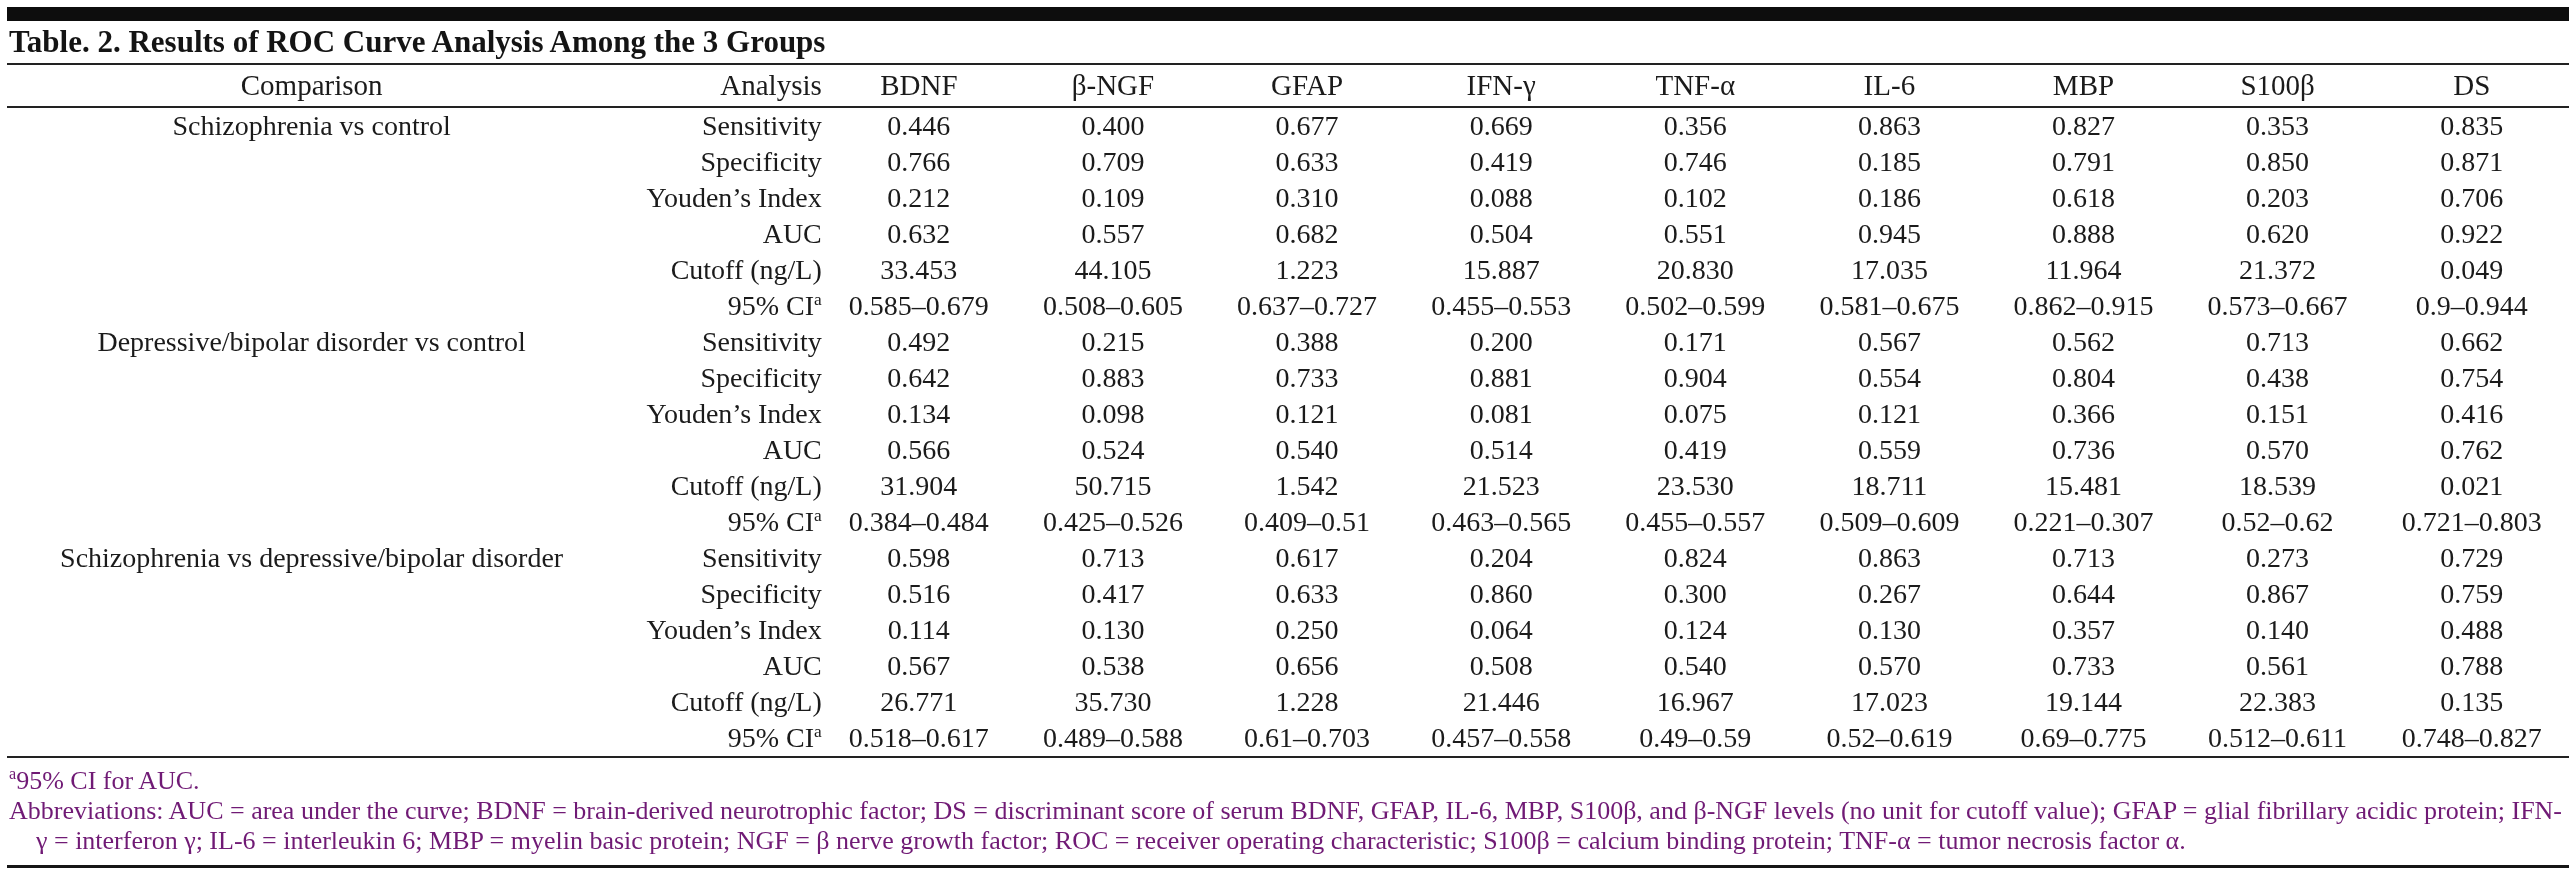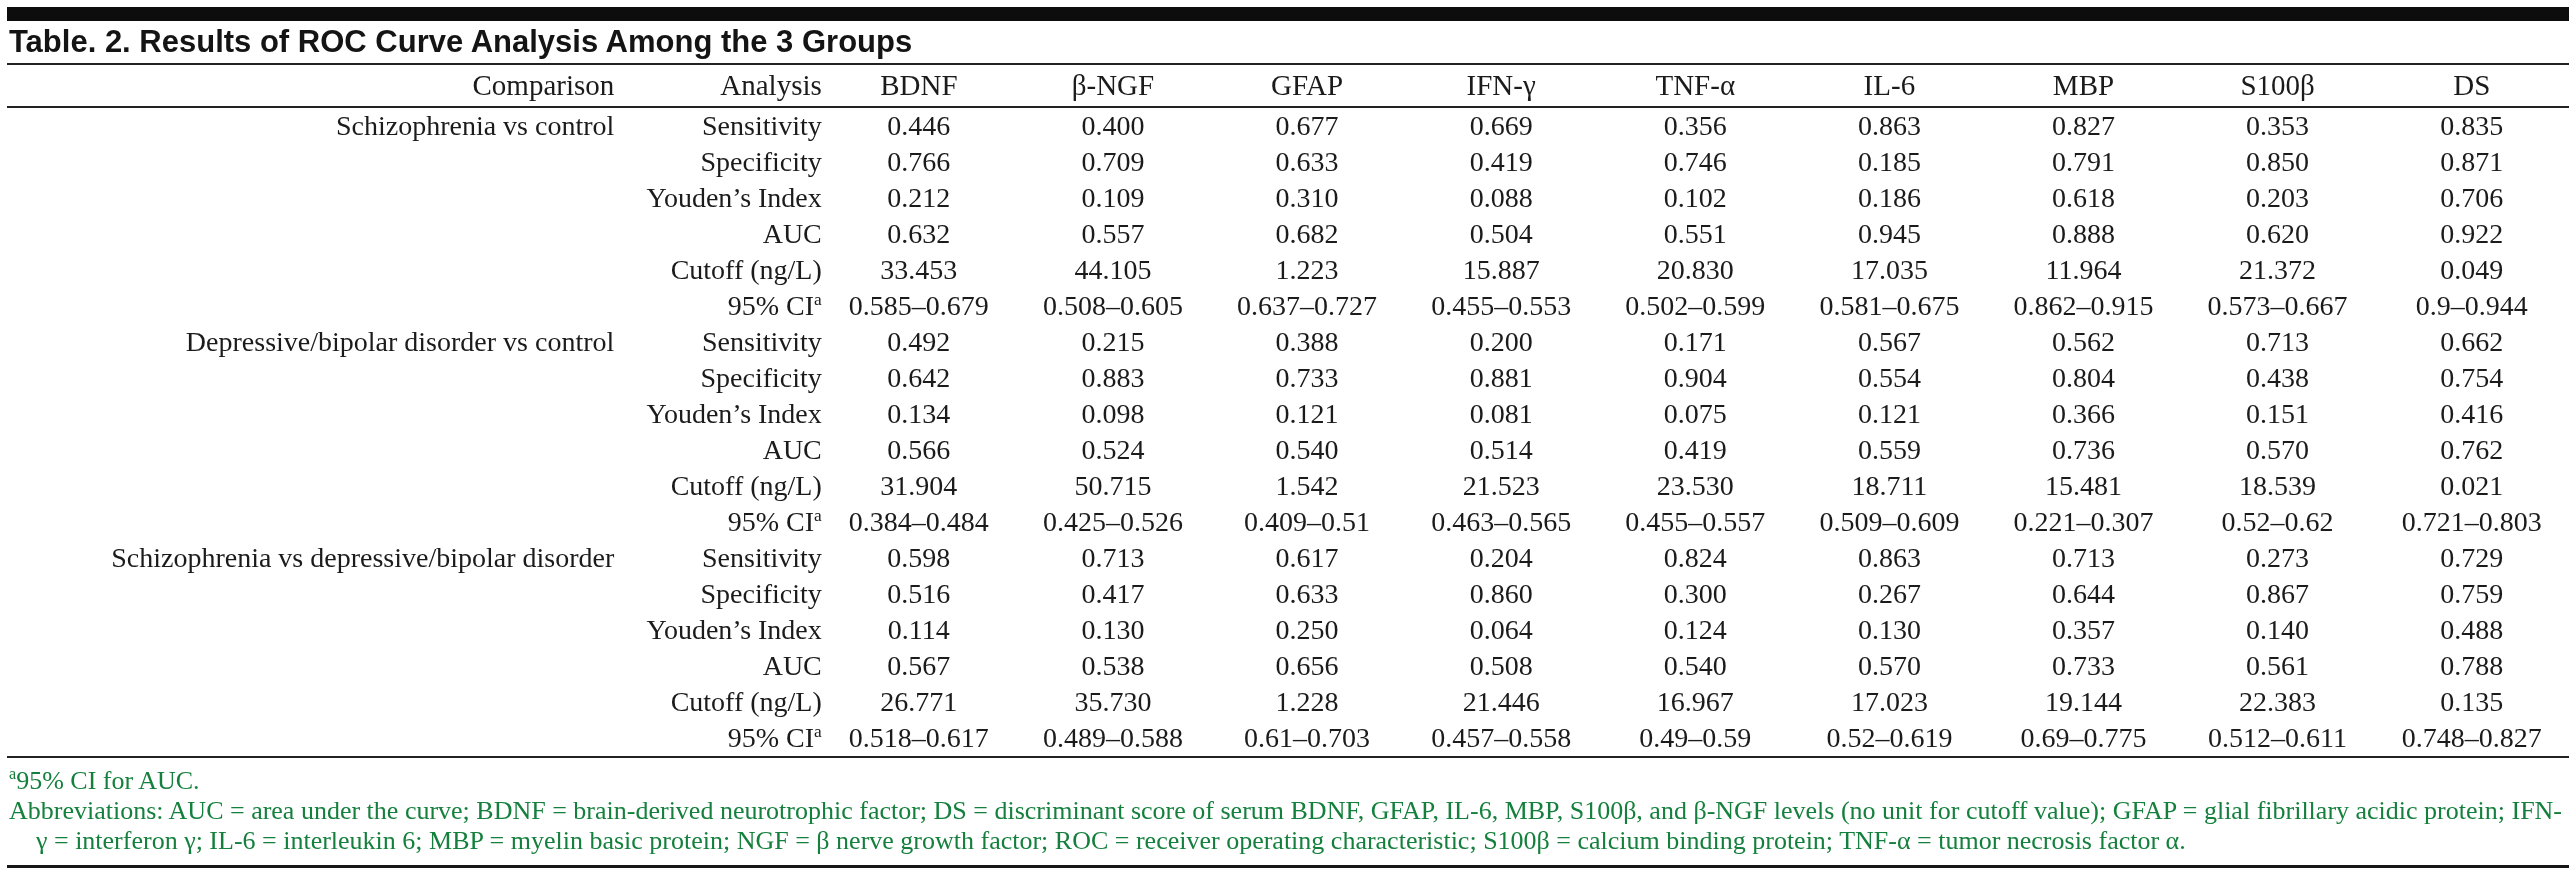--- a/index.html
+++ b/index.html
@@ -4,60 +4,60 @@
 <style>
   html,body{margin:0;padding:0;background:#ffffff;}
   body{
     width:2576px;height:891px;overflow:hidden;
     font-family:"Liberation Serif", serif;
     color:#1b1b1b;
   }
   .page{padding:7.2px 7.2px 0 7.2px;box-sizing:border-box;}
   .topbar{height:13.4px;background:#0d0d0d;}
   .title{
-    font-family:Liberation Sans, sans-serif;
+    font-family:Liberation Serif, serif;
     font-weight:bold;
     font-size:31px;line-height:41px;
     color:#141414;
     padding:0.9px 0 0.9px 1.8px;
     border-bottom:2.7px solid #222222;
   }
   table{
     width:100%;
     border-collapse:collapse;
     table-layout:fixed;
     border-bottom:2.7px solid #222222;
   }
   thead th{
     font-weight:normal;
     font-size:29px;
     height:41px;
     vertical-align:middle;
     border-bottom:2.7px solid #222222;
     padding:0;
   }
-  .c-comp{text-align:right;padding-left:1.8px;}
+  .c-comp{text-align:center;padding-left:1.8px;}
   .c-ana{text-align:right;}
   .c-num{text-align:center;}
   tbody td{
     font-size:28px;
     height:36px;
     line-height:36px;
     padding:0;
     vertical-align:middle;
     white-space:nowrap;
   }
   tbody td.c-comp{vertical-align:top;line-height:36px;}
   sup{font-size:0.62em;line-height:0;vertical-align:super;}
   .footnotes{
     font-size:26px;
     line-height:30px;
     padding:7.2px 0 9px 1.8px;
     border-bottom:3.6px solid #161616;
-    color:#15803d;
+    color:#701a75;
   }
   .fn-abbrev{
     padding-left:27px;
     text-indent:-27px;
   }
 </style>
 </head>
 <body>
 
 <div class="page">

